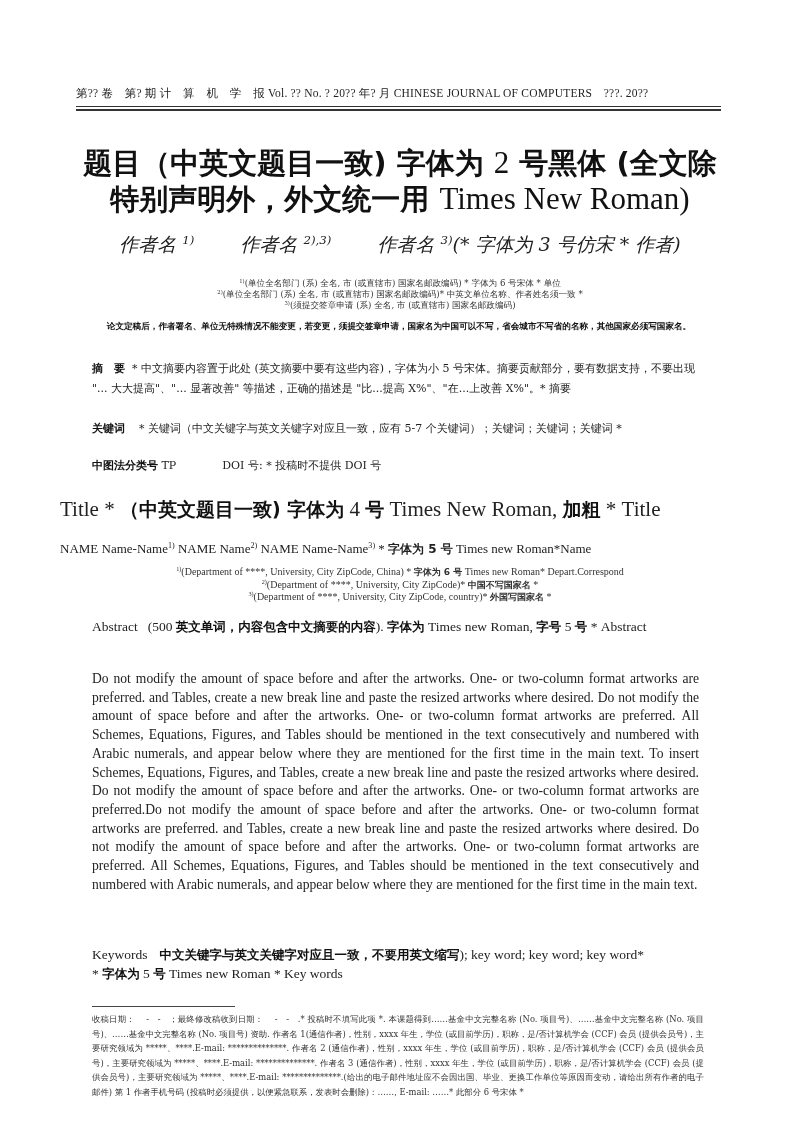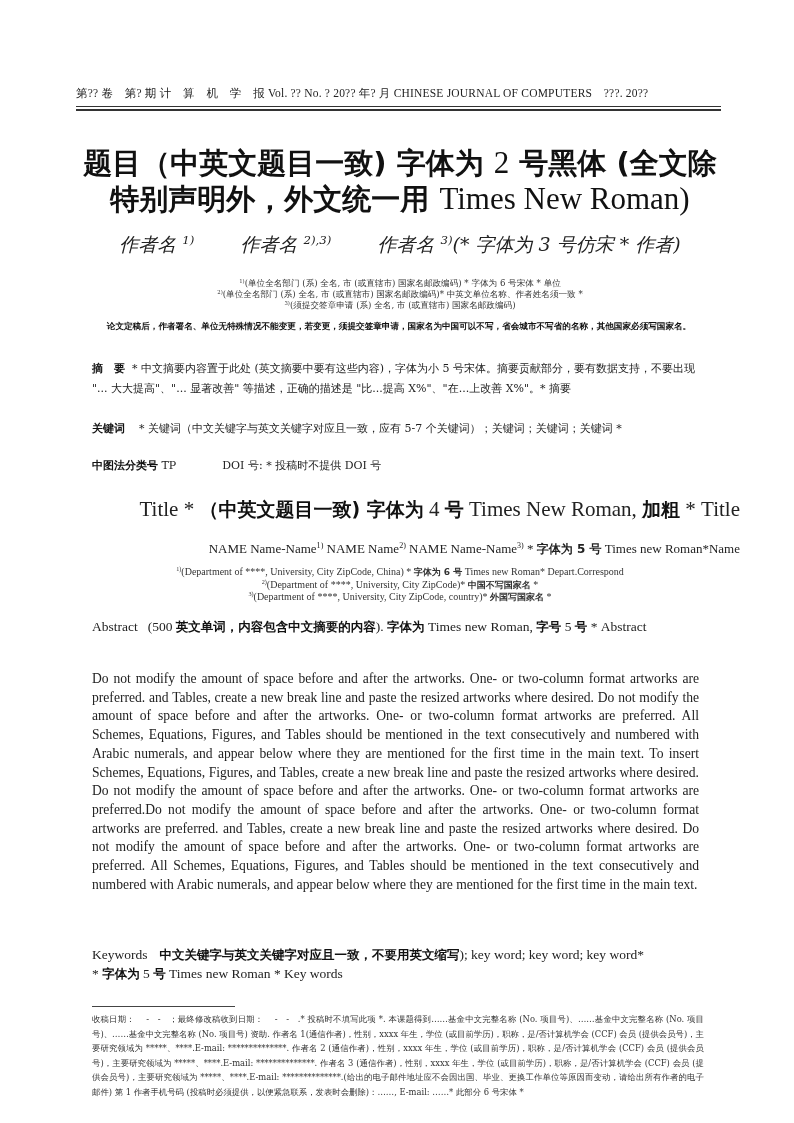--- a/index.html
+++ b/index.html
@@ -27,25 +27,25 @@
       font-family: "DejaVu Sans", sans-serif; font-weight: bold; font-size: 8.6px; line-height: 13px; color: #111; }
 
     .block { position: absolute; left: 92px; width: 612px; font-family: "DejaVu Serif", serif;
       font-size: 11px; line-height: 20px; color: #222; }
     .lbl { font-family: "DejaVu Sans", sans-serif; font-weight: bold; color: #111; }
     .abs-cn { top: 359px; }
     .kw-cn { top: 419px; }
     .clc { top: 456px; }
     .clc .doi { margin-left: 46px; }
 
-    .en-title { position: absolute; left: 60px; top: 497px; width: 680px; text-align: right;
+    .en-title { position: absolute; left: 60px; top: 497px; width: 680px; text-align: left;
       font-family: "Liberation Serif", serif; font-size: 21px; color: #222; white-space: nowrap; }
     .en-title .b { font-family: "DejaVu Sans", sans-serif; font-weight: bold; font-size: 19px; color: #111; }
 
-    .en-authors { position: absolute; left: 60px; top: 541px; width: 680px; text-align: right;
+    .en-authors { position: absolute; left: 60px; top: 541px; width: 680px; text-align: left;
       font-family: "Liberation Serif", serif; font-size: 13px; color: #222; white-space: nowrap; }
     .en-authors .b { font-family: "DejaVu Sans", sans-serif; font-weight: bold; font-size: 12px; }
 
     .en-affil { position: absolute; left: 60px; top: 566px; width: 680px; text-align: center;
       font-family: "Liberation Serif", serif; font-size: 10px; line-height: 12.5px; color: #333; }
     .en-affil .b { font-family: "DejaVu Sans", sans-serif; font-weight: bold; font-size: 9px; }
 
     .en-abs-head { position: absolute; left: 92px; top: 615px; width: 612px;
       font-family: "Liberation Serif", serif; font-size: 13.5px; line-height: 23px; color: #222; }
     .en-abs-head .b { font-family: "DejaVu Sans", sans-serif; font-weight: bold; font-size: 12.5px; color: #111; }

